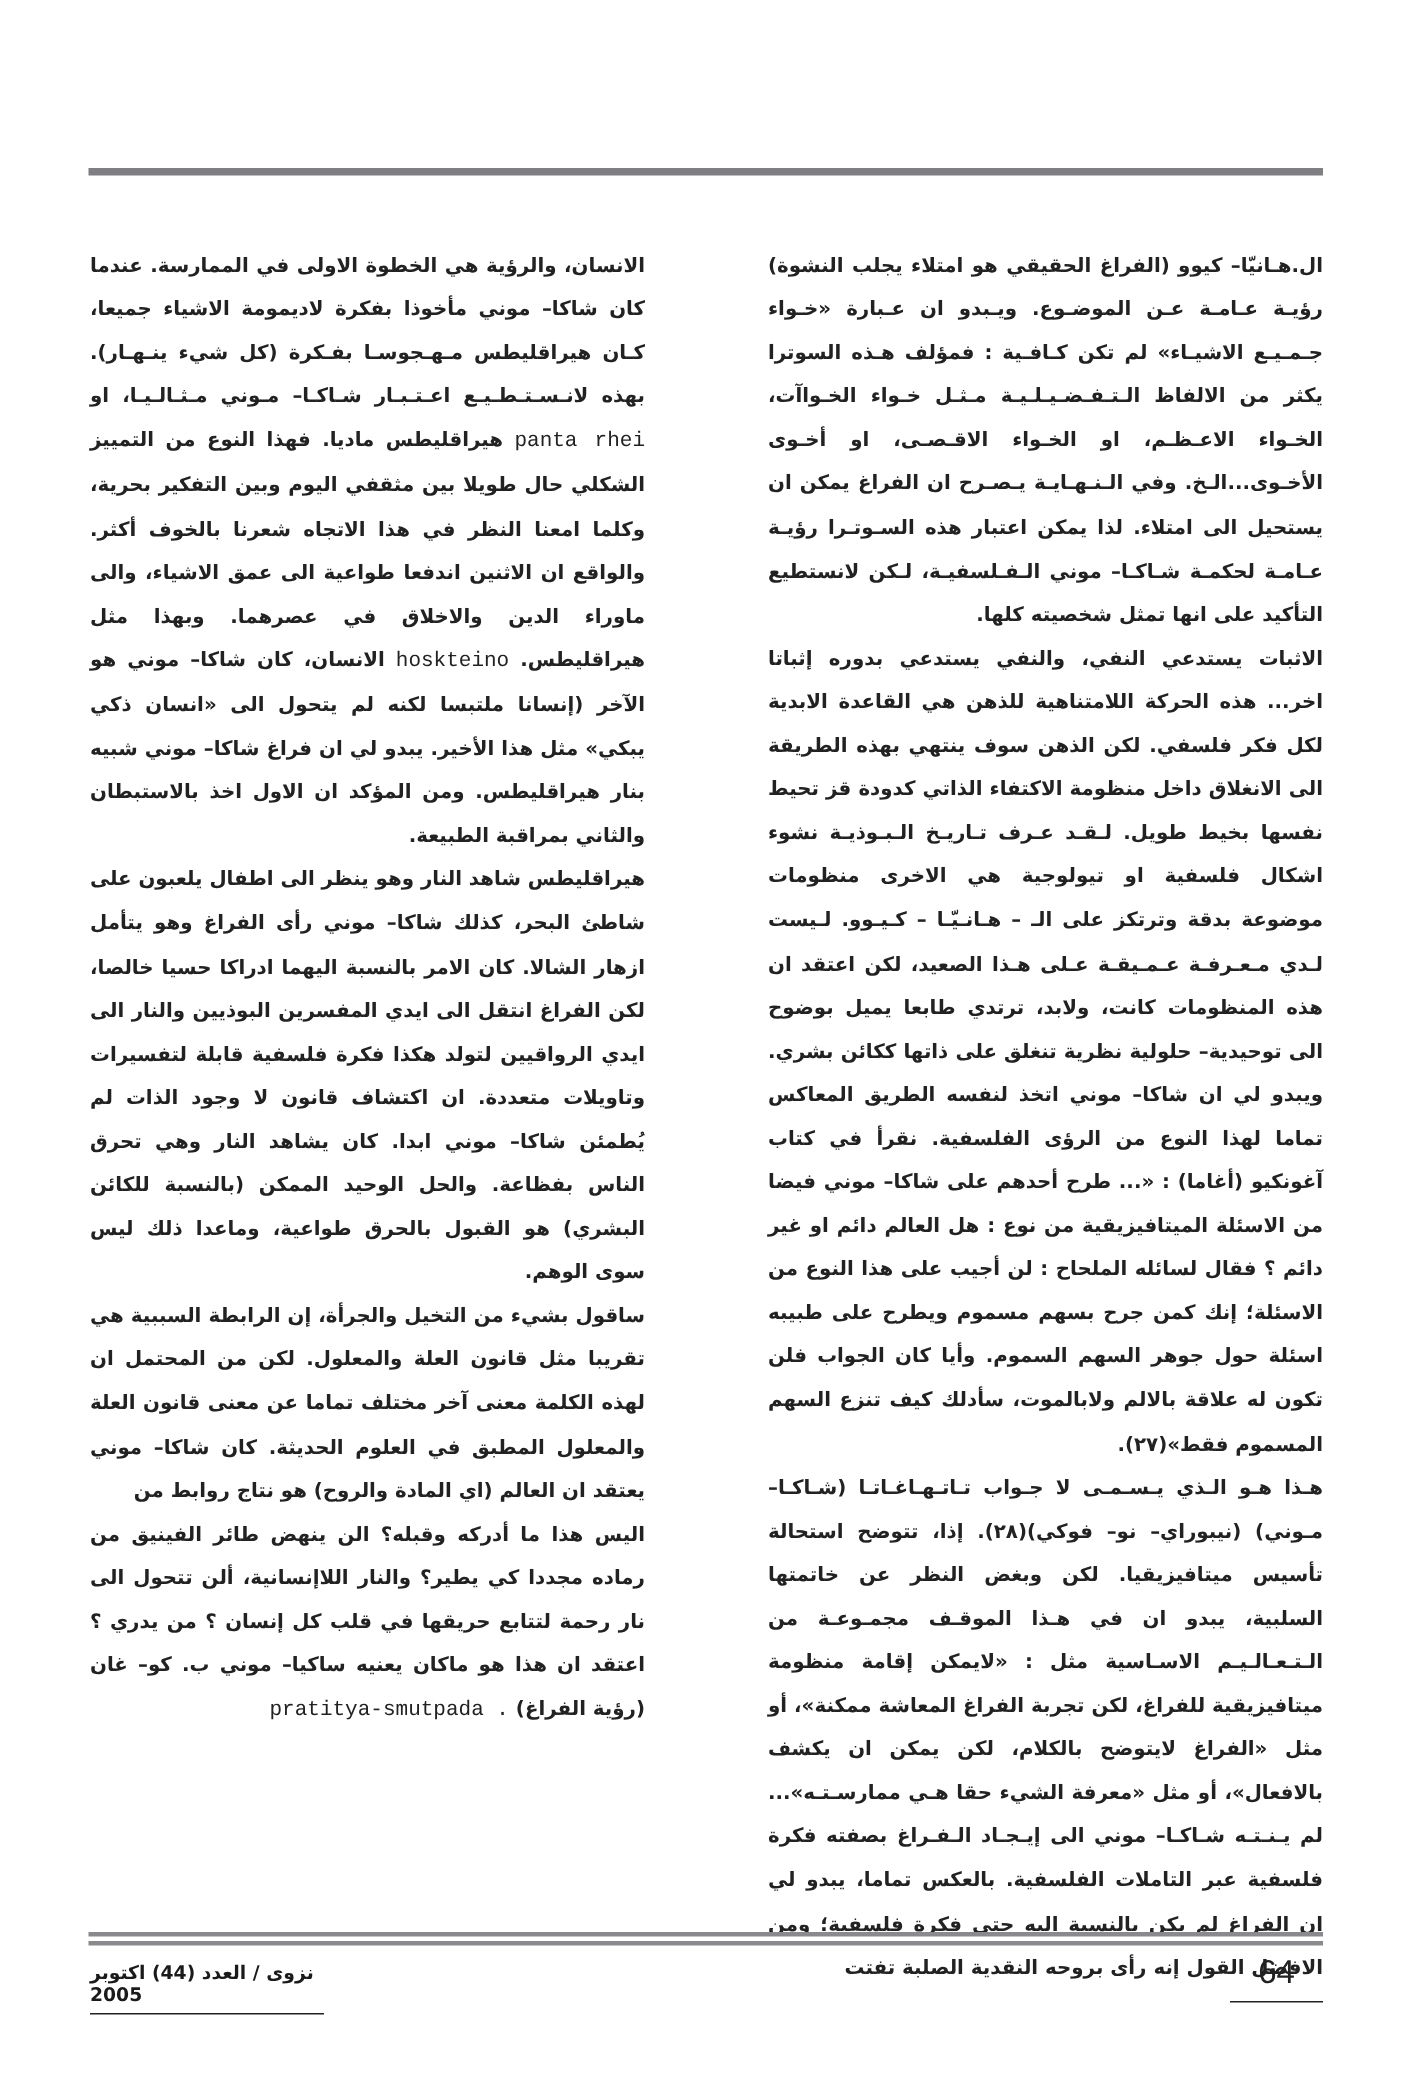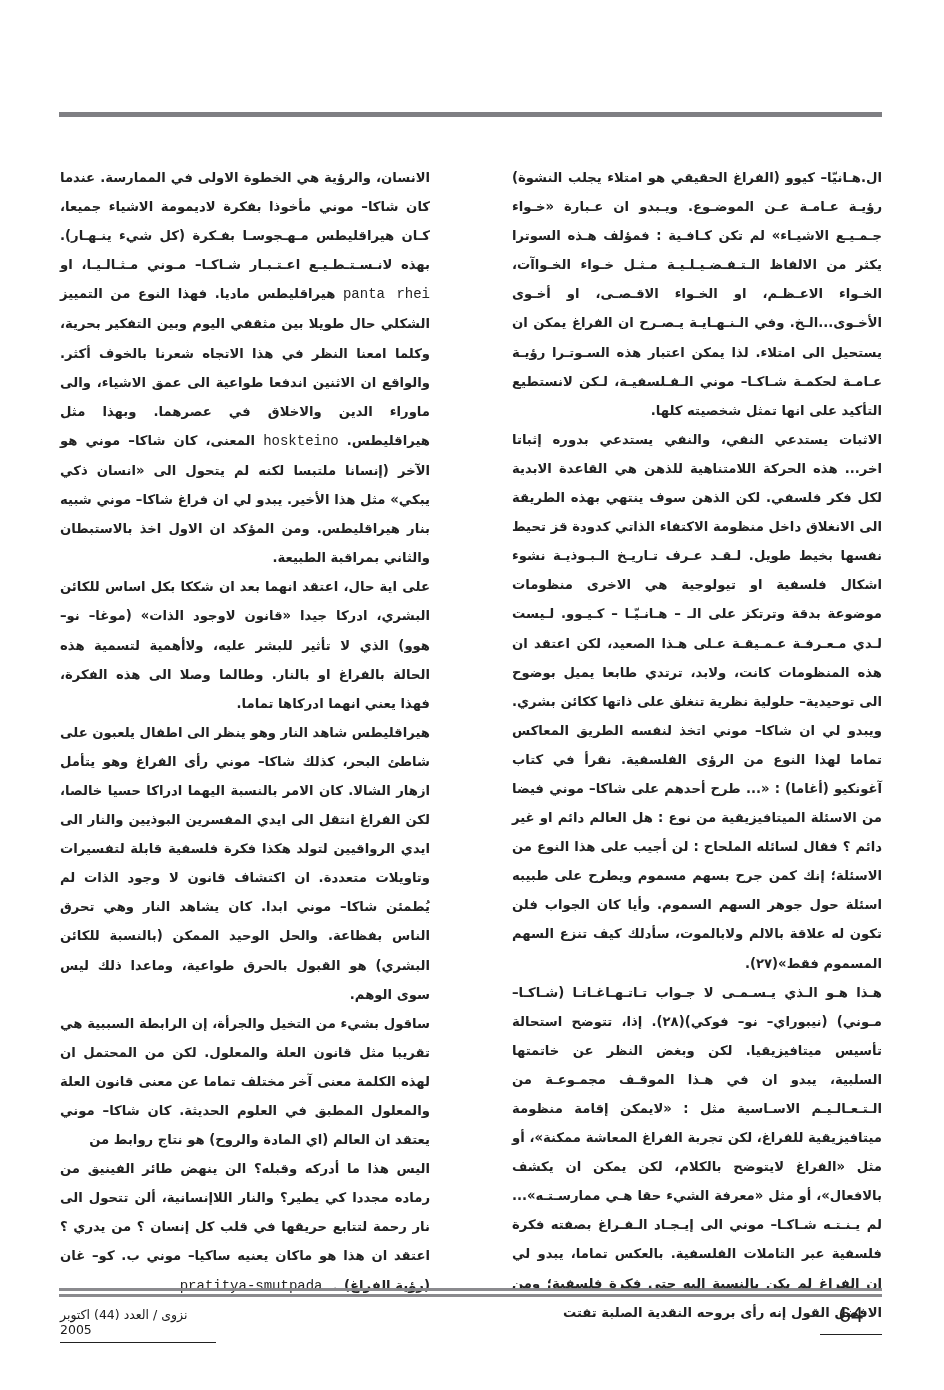--- a/index.html
+++ b/index.html
@@ -9,21 +9,21 @@
   .col { position:absolute; top:163px; width:370px; direction:rtl; text-align:justify;
          font-size:13.2px; line-height:29.1px; font-weight:bold; color:#222; }
   .col-right { left:512px; }
   .col-left { left:60px; }
   .col p { margin:0; }
   .latin { font-family:Liberation Mono, monospace; font-weight:normal; font-size:14px; direction:ltr; unicode-bidi:embed; }
   .bottom-rule { position:absolute; left:59px; width:823px; background:#8a8a8e; }
   .br1 { top:1288px; height:3px; }
   .br2 { top:1294px; height:3px; }
   .footer-journal { position:absolute; left:60px; top:1307px; width:156px; text-align:left;
-        font-size:12.5px; font-weight:normal; border-bottom:1.5px solid #222; padding-bottom:5px; direction:ltr; }
+        font-size:12.5px; font-weight:bold; border-bottom:1.5px solid #222; padding-bottom:5px; direction:ltr; }
   .page-num { position:absolute; left:820px; top:1302px; width:62px; text-align:center;
         font-family:"Liberation Sans", sans-serif; font-size:22px; color:#222;
         border-bottom:1.5px solid #222; padding-bottom:6px; }
 </style>
 </head>
 <body>
 
 <div class="top-rule"></div>
 
 <div class="col col-right">
@@ -31,23 +31,22 @@
   <p>الاثبات يستدعي النفي، والنفي يستدعي بدوره إثباتا اخر... هذه الحركة اللامتناهية للذهن هي القاعدة الابدية لكل فكر فلسفي. لكن الذهن سوف ينتهي بهذه الطريقة الى الانغلاق داخل منظومة الاكتفاء الذاتي كدودة قز تحيط نفسها بخيط طويل. لـقـد عـرف تـاريـخ الـبـوذيـة نشوء اشكال فلسفية او تيولوجية هي الاخرى منظومات موضوعة بدقة وترتكز على الـ – هـانـيّـا – كـيـوو. لـيست لـدي مـعـرفـة عـمـيقـة عـلى هـذا الصعيد، لكن اعتقد ان هذه المنظومات كانت، ولابد، ترتدي طابعا يميل بوضوح الى توحيدية– حلولية نظرية تنغلق على ذاتها ككائن بشري. ويبدو لي ان شاكا– موني اتخذ لنفسه الطريق المعاكس تماما لهذا النوع من الرؤى الفلسفية. نقرأ في كتاب آغونكيو (أغاما) : «... طرح أحدهم على شاكا– موني فيضا من الاسئلة الميتافيزيقية من نوع : هل العالم دائم او غير دائم ؟ فقال لسائله الملحاح : لن أجيب على هذا النوع من الاسئلة؛ إنك كمن جرح بسهم مسموم ويطرح على طبيبه اسئلة حول جوهر السهم السموم. وأيا كان الجواب فلن تكون له علاقة بالالم ولابالموت، سأدلك كيف تنزع السهم المسموم فقط»(٢٧).</p>
   <p>هـذا هـو الـذي يـسـمـى لا جـواب تـاتـهـاغـاتـا (شـاكـا– مـوني) (نيبوراي– نو– فوكي)(٢٨). إذا، تتوضح استحالة تأسيس ميتافيزيقيا. لكن وبغض النظر عن خاتمتها السلبية، يبدو ان في هـذا الموقـف مجمـوعـة من الـتـعـالـيـم الاسـاسية مثل : «لايمكن إقامة منظومة ميتافيزيقية للفراغ، لكن تجربة الفراغ المعاشة ممكنة»، أو مثل «الفراغ لايتوضح بالكلام، لكن يمكن ان يكشف بالافعال»، أو مثل «معرفة الشيء حقا هـي ممارسـتـه»... لم يـنـتـه شـاكـا– موني الى إيـجـاد الـفـراغ بصفته فكرة فلسفية عبر التاملات الفلسفية. بالعكس تماما، يبدو لي ان الفراغ لم يكن بالنسبة اليه حتى فكرة فلسفية؛ ومن الافضل القول إنه رأى بروحه النقدية الصلبة تفتت</p>
 </div>
 
 <div class="col col-left">
   <p>
     <span>الانسان، والرؤية هي الخطوة الاولى في الممارسة. عندما كان شاكا– موني مأخوذا بفكرة لاديمومة الاشياء جميعا، كـان هيراقليطس مـهـجوسـا بفـكرة (كل شيء ينـهـار). بهذه لانـسـتـطـيـع اعـتـبـار شـاكـا– مـوني مـثـالـيـا، او</span>
     <span class="latin">panta rhei</span>
     <span>هيراقليطس ماديا. فهذا النوع من التمييز الشكلي حال طويلا بين مثقفي اليوم وبين التفكير بحرية، وكلما امعنا النظر في هذا الاتجاه شعرنا بالخوف أكثر. والواقع ان الاثنين اندفعا طواعية الى عمق الاشياء، والى ماوراء الدين والاخلاق في عصرهما. وبهذا مثل هيراقليطس.</span>
     <span class="latin">hoskteino</span>
-    <span>المعنى، كان شاكا– موني هو الآخر (إنسانا ملتبسا لكنه لم يتحول الى «انسان ذكي يبكي» مثل هذا الأخير. يبدو لي ان فراغ شاكا– موني شبيه بنار هيراقليطس. ومن المؤكد ان الاول اخذ بالاستبطان والثاني بمراقبة الطبيعة.</span>
+    <span>الانسان، كان شاكا– موني هو الآخر (إنسانا ملتبسا لكنه لم يتحول الى «انسان ذكي يبكي» مثل هذا الأخير. يبدو لي ان فراغ شاكا– موني شبيه بنار هيراقليطس. ومن المؤكد ان الاول اخذ بالاستبطان والثاني بمراقبة الطبيعة.</span>
   </p>
-  <p>على اية حال، اعتقد انهما بعد ان شككا بكل اساس للكائن البشري، ادركا جيدا «قانون لاوجود الذات» (موغا– نو– هوو) الذي لا تأثير للبشر عليه، ولاأهمية لتسمية هذه الحالة بالفراغ او بالنار. وطالما وصلا الى هذه الفكرة، فهذا يعني انهما ادركاها تماما.</p>
   <p>هيراقليطس شاهد النار وهو ينظر الى اطفال يلعبون على شاطئ البحر، كذلك شاكا– موني رأى الفراغ وهو يتأمل ازهار الشالا. كان الامر بالنسبة اليهما ادراكا حسيا خالصا، لكن الفراغ انتقل الى ايدي المفسرين البوذيين والنار الى ايدي الرواقيين لتولد هكذا فكرة فلسفية قابلة لتفسيرات وتاويلات متعددة. ان اكتشاف قانون لا وجود الذات لم يُطمئن شاكا– موني ابدا. كان يشاهد النار وهي تحرق الناس بفظاعة. والحل الوحيد الممكن (بالنسبة للكائن البشري) هو القبول بالحرق طواعية، وماعدا ذلك ليس سوى الوهم.</p>
   <p>ساقول بشيء من التخيل والجرأة، إن الرابطة السببية هي تقريبا مثل قانون العلة والمعلول. لكن من المحتمل ان لهذه الكلمة معنى آخر مختلف تماما عن معنى قانون العلة والمعلول المطبق في العلوم الحديثة. كان شاكا– موني يعتقد ان العالم (اي المادة والروح) هو نتاج روابط من</p>
   <p>
     <span>اليس هذا ما أدركه وقبله؟ الن ينهض طائر الفينيق من رماده مجددا كي يطير؟ والنار اللاإنسانية، ألن تتحول الى نار رحمة لتتابع حريقها في قلب كل إنسان ؟ من يدري ؟ اعتقد ان هذا هو ماكان يعنيه ساكيا– موني ب. كو– غان (رؤية الفراغ)</span>
     <span class="latin">pratitya-smutpada .</span>
   </p>
 </div>
 
 <div class="bottom-rule br1"></div>
 <div class="bottom-rule br2"></div>

